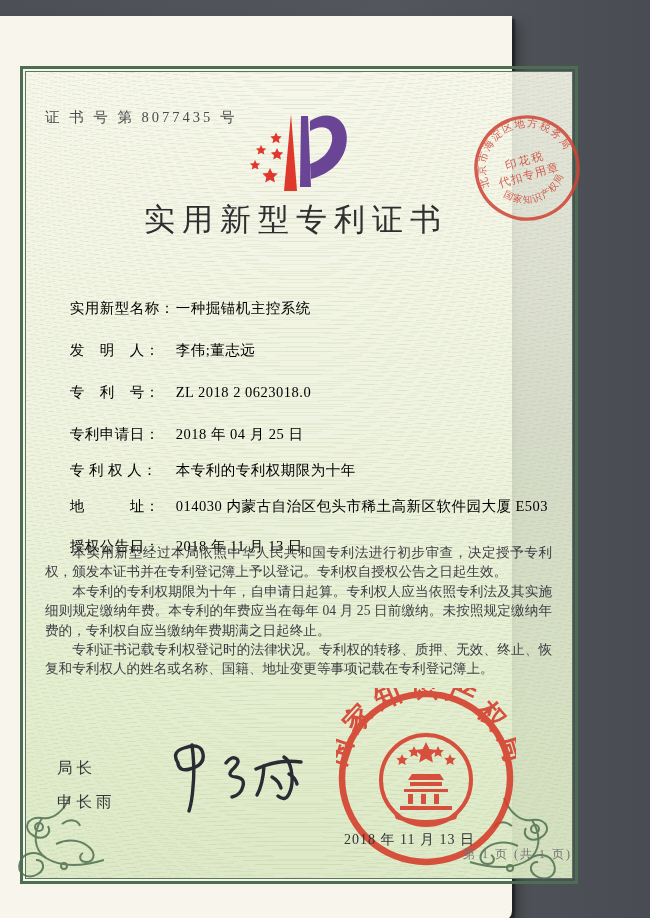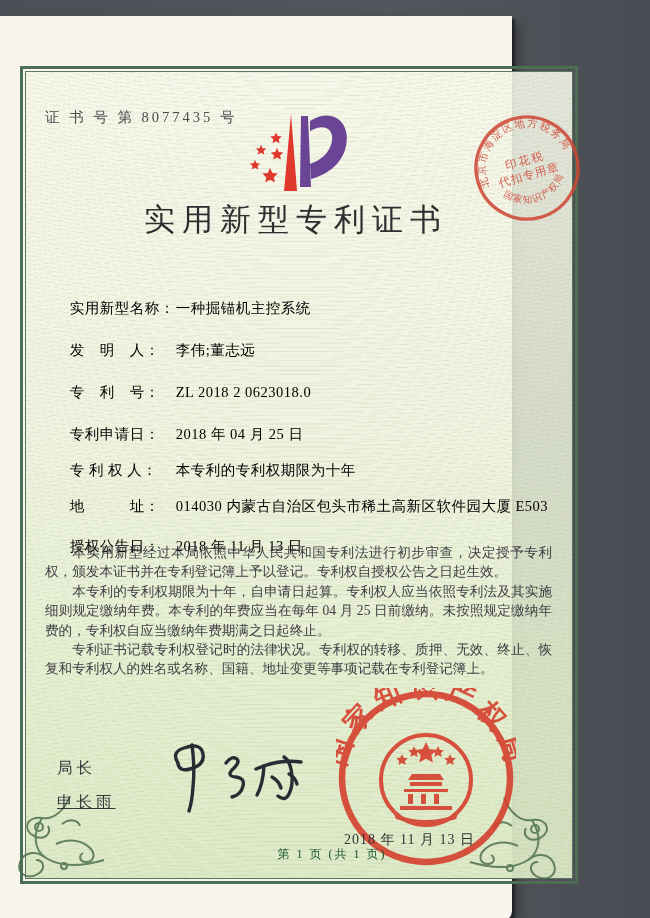--- a/index.html
+++ b/index.html
@@ -43,31 +43,31 @@
   .f-value{white-space:pre;}
   .f-second{position:absolute;left:300px;top:0;white-space:pre;}
   .f-second .f-label{min-width:0;margin-right:2px;}
   .paragraphs{
     position:absolute;left:45px;top:527px;width:507px;
     font-size:13.6px;line-height:19.4px;color:#3e3e44;text-align:justify;
   }
   .paragraphs p{margin:0;text-indent:2em;}
   .signer{position:absolute;left:57px;font-size:15.5px;color:#343438;letter-spacing:4px;}
   .signer.t1{top:742px;}
-  .signer.t2{top:776px;text-decoration:underline;}
+  .signer.t2{top:776px;}
   .signature{position:absolute;left:150px;top:713px;width:180px;height:100px;}
   .big-seal{position:absolute;left:336px;top:672px;width:180px;height:180px;}
   .seal-date{
     position:absolute;left:344px;top:815px;width:180px;font-size:14px;
     color:#333336;letter-spacing:1px;white-space:pre;
   }
   .tax-stamp{position:absolute;left:465px;top:90px;width:124px;height:124px;}
   .footer{
-    position:absolute;left:20px;top:830px;width:552px;text-align:center;
-    font-size:12px;color:#14532d;letter-spacing:2px;white-space:pre;margin-left:36px;
+    position:absolute;left:20px;top:830px;width:552px;text-align:right;
+    font-size:12px;color:#737373;letter-spacing:2px;white-space:pre;
   }
   .ornament{position:absolute;width:96px;height:88px;}
   .ornament.left{left:12px;top:778px;}
   .ornament.right{left:466px;top:780px;transform:scaleX(-1);}
 </style>
 </head>
 <body>
 
 <div class="paper">
 

